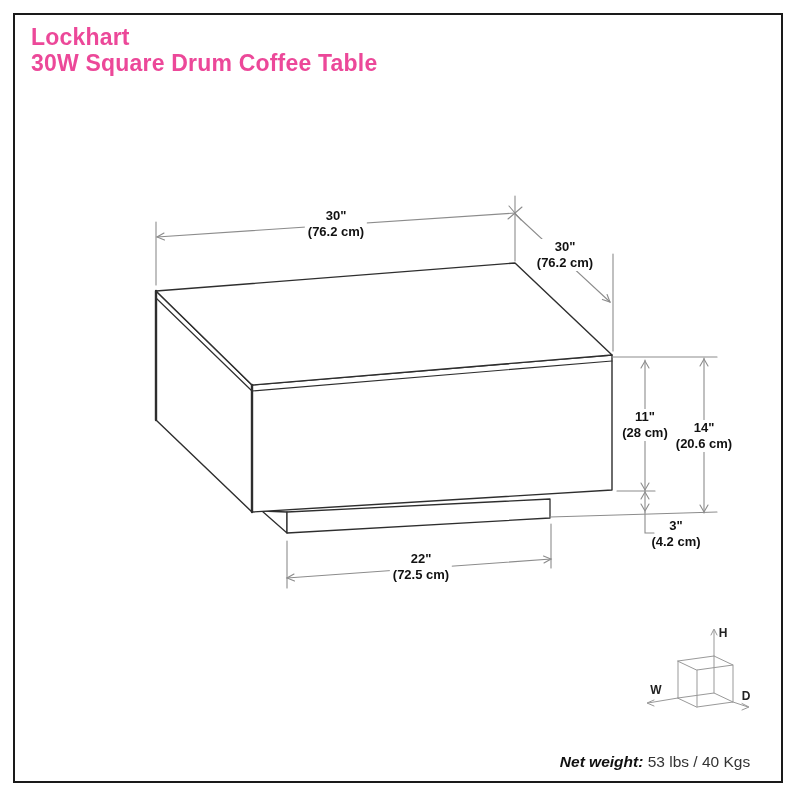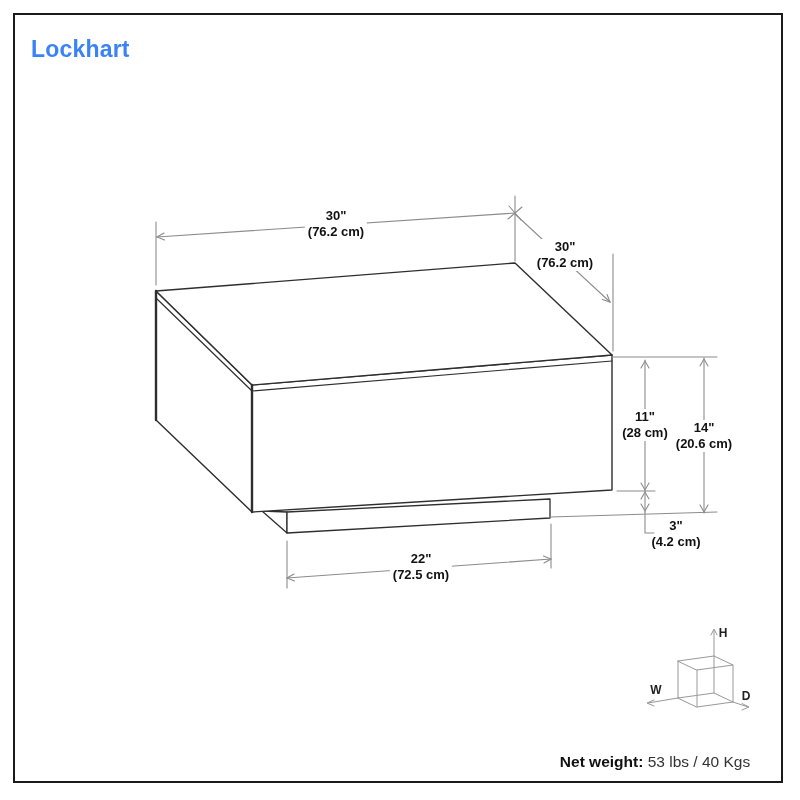--- a/index.html
+++ b/index.html
@@ -5,48 +5,49 @@
   html,body{margin:0;padding:0;}
   body{
     width:800px;height:800px;position:relative;background:#ffffff;
     font-family:"Liberation Sans", sans-serif;color:#1a1a1a;overflow:hidden;
   }
   .frame{
     position:absolute;left:13px;top:13px;width:770px;height:770px;
     border:2px solid #1a1a1a;box-sizing:border-box;background:#ffffff;
   }
   .title-block{
-    position:absolute;left:31px;top:36px;
+    position:absolute;left:31px;top:24px;
     font-size:23px;font-weight:700;line-height:26px;letter-spacing:0.2px;
-    color:#3b82f6;
+    color:#ec4899;
   }
   #diagram-svg{position:absolute;left:0;top:0;}
   .dim-label{
     position:absolute;transform:translate(-50%,-50%);
     font-size:13px;font-weight:700;line-height:16px;text-align:center;
     color:#111111;background:#ffffff;padding:0 3px;white-space:nowrap;
   }
   .dim-label.no-bg{background:transparent;}
   .axis-label{
     position:absolute;transform:translate(-50%,-50%);
     font-size:12px;font-weight:700;color:#222222;
   }
   .net-weight{
     position:absolute;left:655px;top:762px;transform:translate(-50%,-50%);
     font-size:15.5px;color:#333333;white-space:nowrap;
   }
-  .net-weight .nw-label{font-weight:700;color:#111111;}
+  .net-weight .nw-label{font-weight:700;color:#111111;font-style:italic;}
 </style>
 </head>
 <body>
 
 <div class="frame"></div>
 
 <div class="title-block">
   <div>Lockhart</div>
+  <div>30W Square Drum Coffee Table</div>
 </div>
 
 <svg id="diagram-svg" width="800" height="800" viewBox="0 0 800 800">
 
   <g stroke="#2e2e2e" fill="none" stroke-linejoin="round" stroke-linecap="round">
 
     <polygon points="262,511 287,512 287,533" fill="#ffffff" stroke-width="1.3"></polygon>
     <polygon points="287,512 550,499 550,518 287,533" fill="#ffffff" stroke-width="1.3"></polygon>
 
     <polygon points="156,291 252,385 252,512 156,420" fill="#ffffff" stroke-width="1.4"></polygon>

